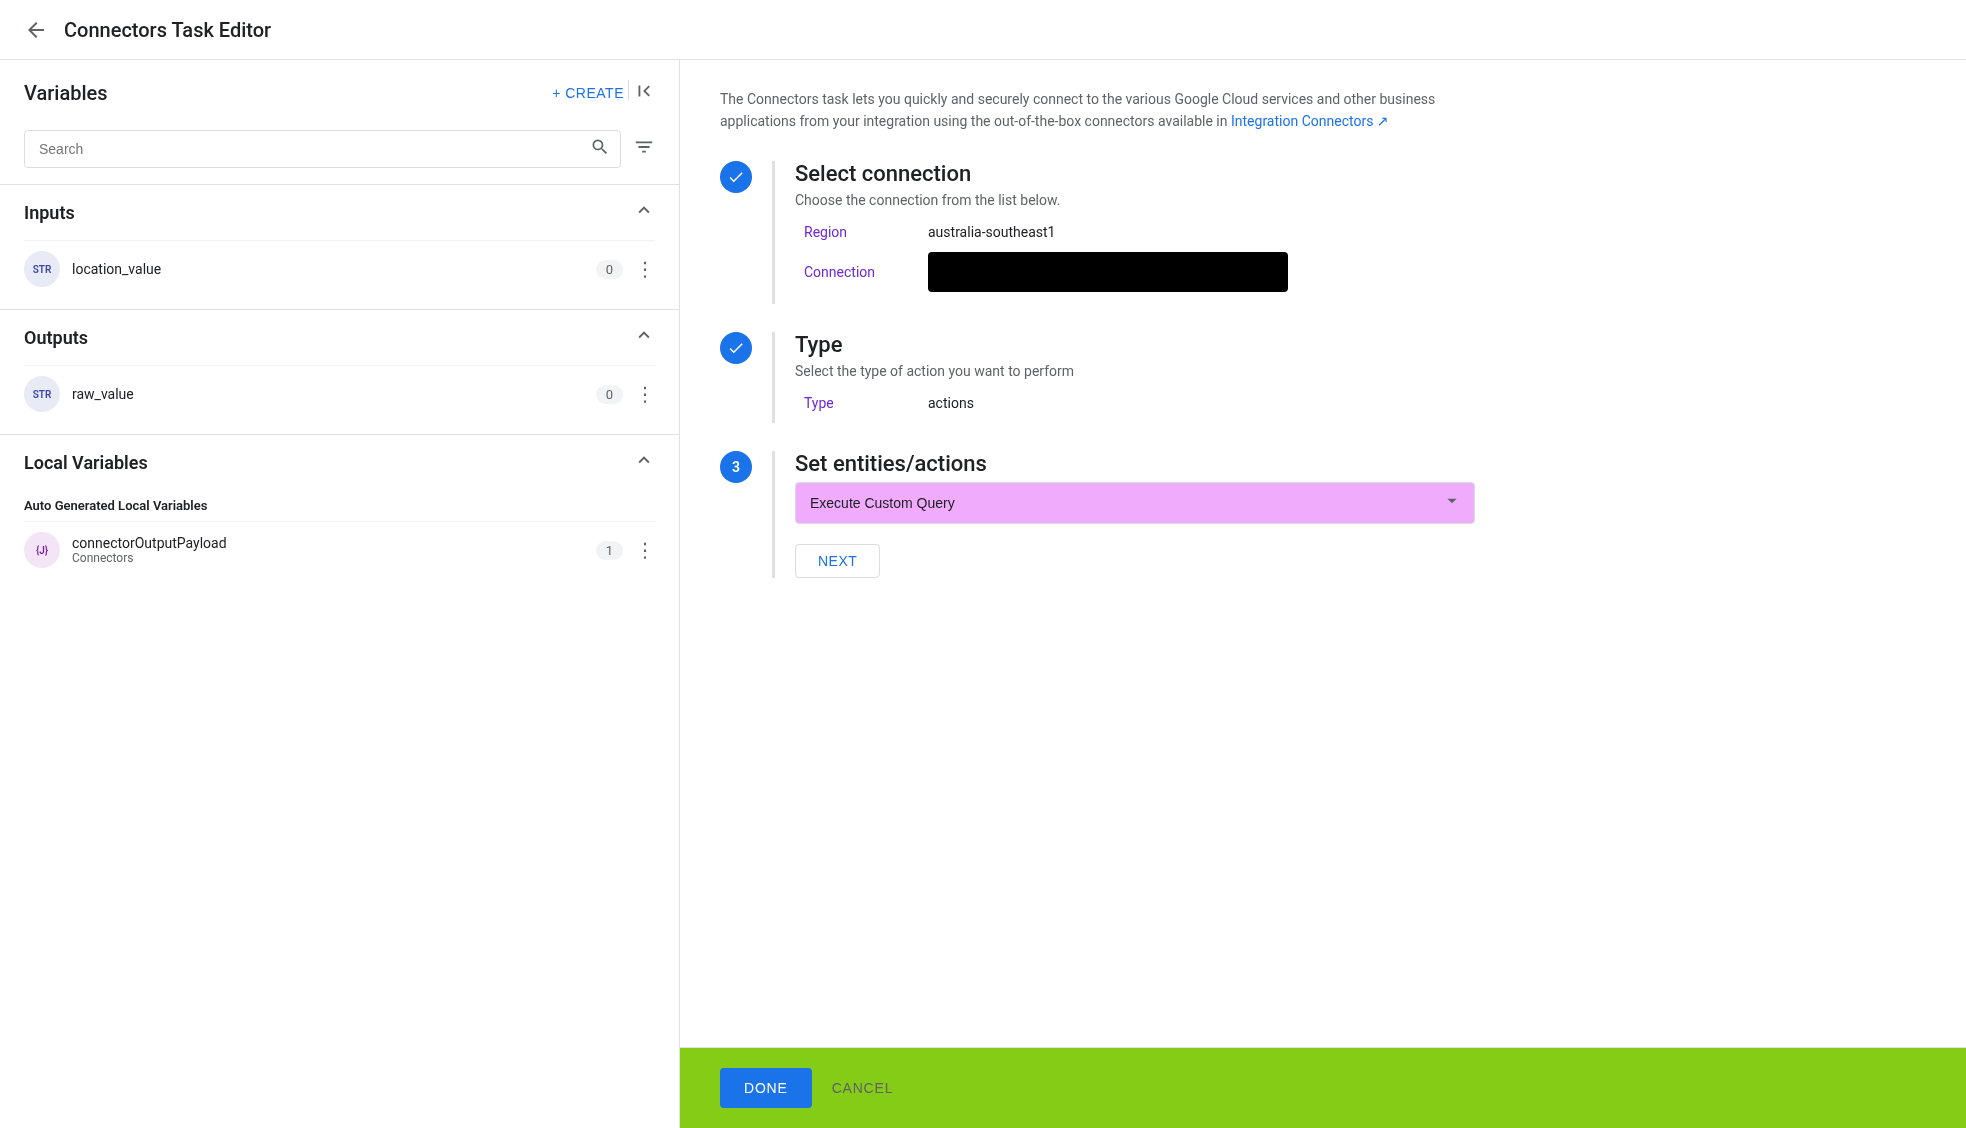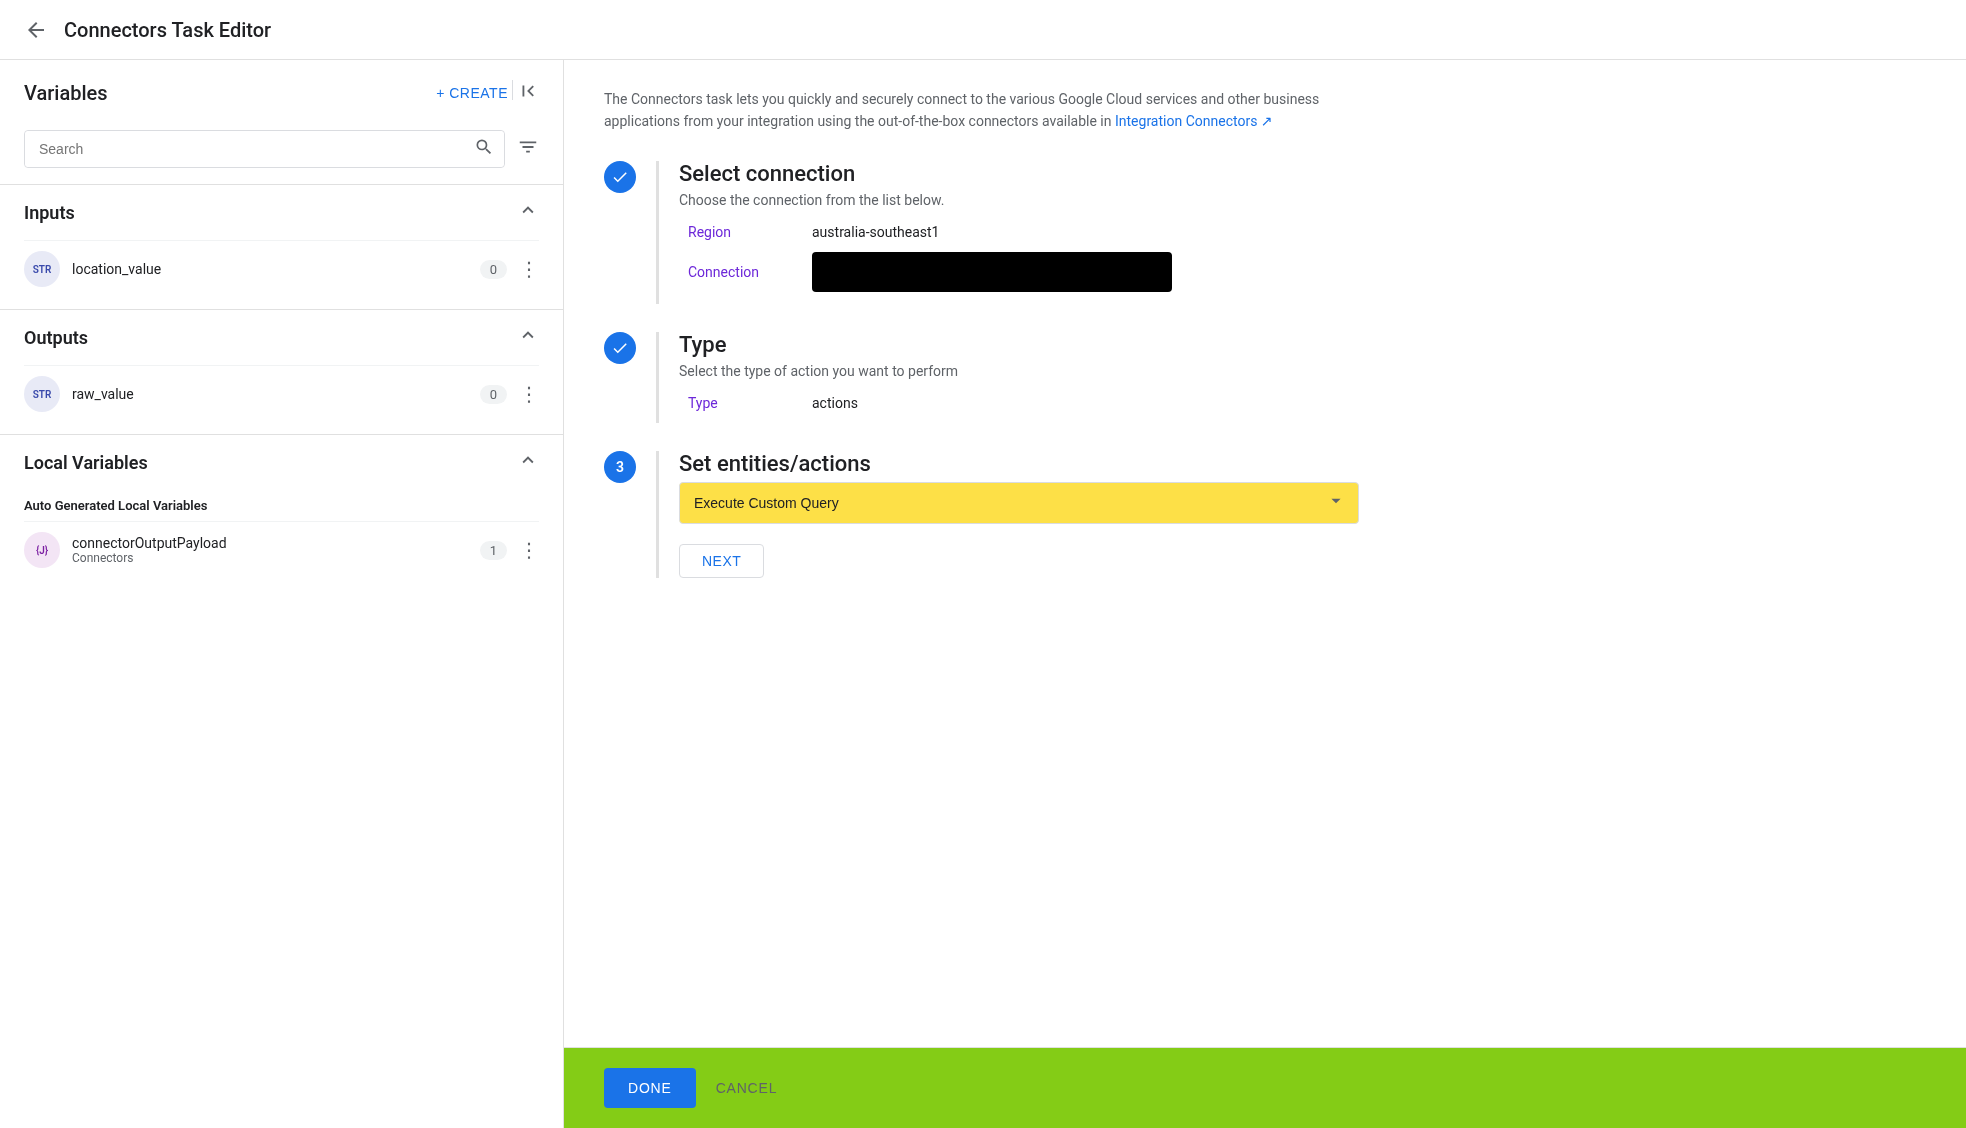--- a/index.html
+++ b/index.html
@@ -28,21 +28,21 @@
     }
 
     
     .main-layout {
       display: flex;
       height: calc(1128px - 60px);
     }
 
     
     .sidebar {
-      width: 564px;
+      width: 680px;
       border-right: 1px solid #e0e0e0;
       display: flex;
       flex-direction: column;
       overflow-y: auto;
       padding: 0;
     }
 
     .sidebar-header {
       display: flex;
       align-items: center;
@@ -321,21 +321,21 @@
     }
 
     .select-wrap select {
       width: 100%;
       border: 1px solid #dadce0;
       border-radius: 4px;
       padding: 12px 40px 12px 14px;
       font-size: 14px;
       color: #202124;
       appearance: none;
-      background: #fde047;
+      background: #f0abfc;
       cursor: pointer;
       outline: none;
     }
 
     .select-chevron {
       position: absolute;
       right: 12px;
       top: 50%;
       transform: translateY(-50%);
       color: #5f6368;

